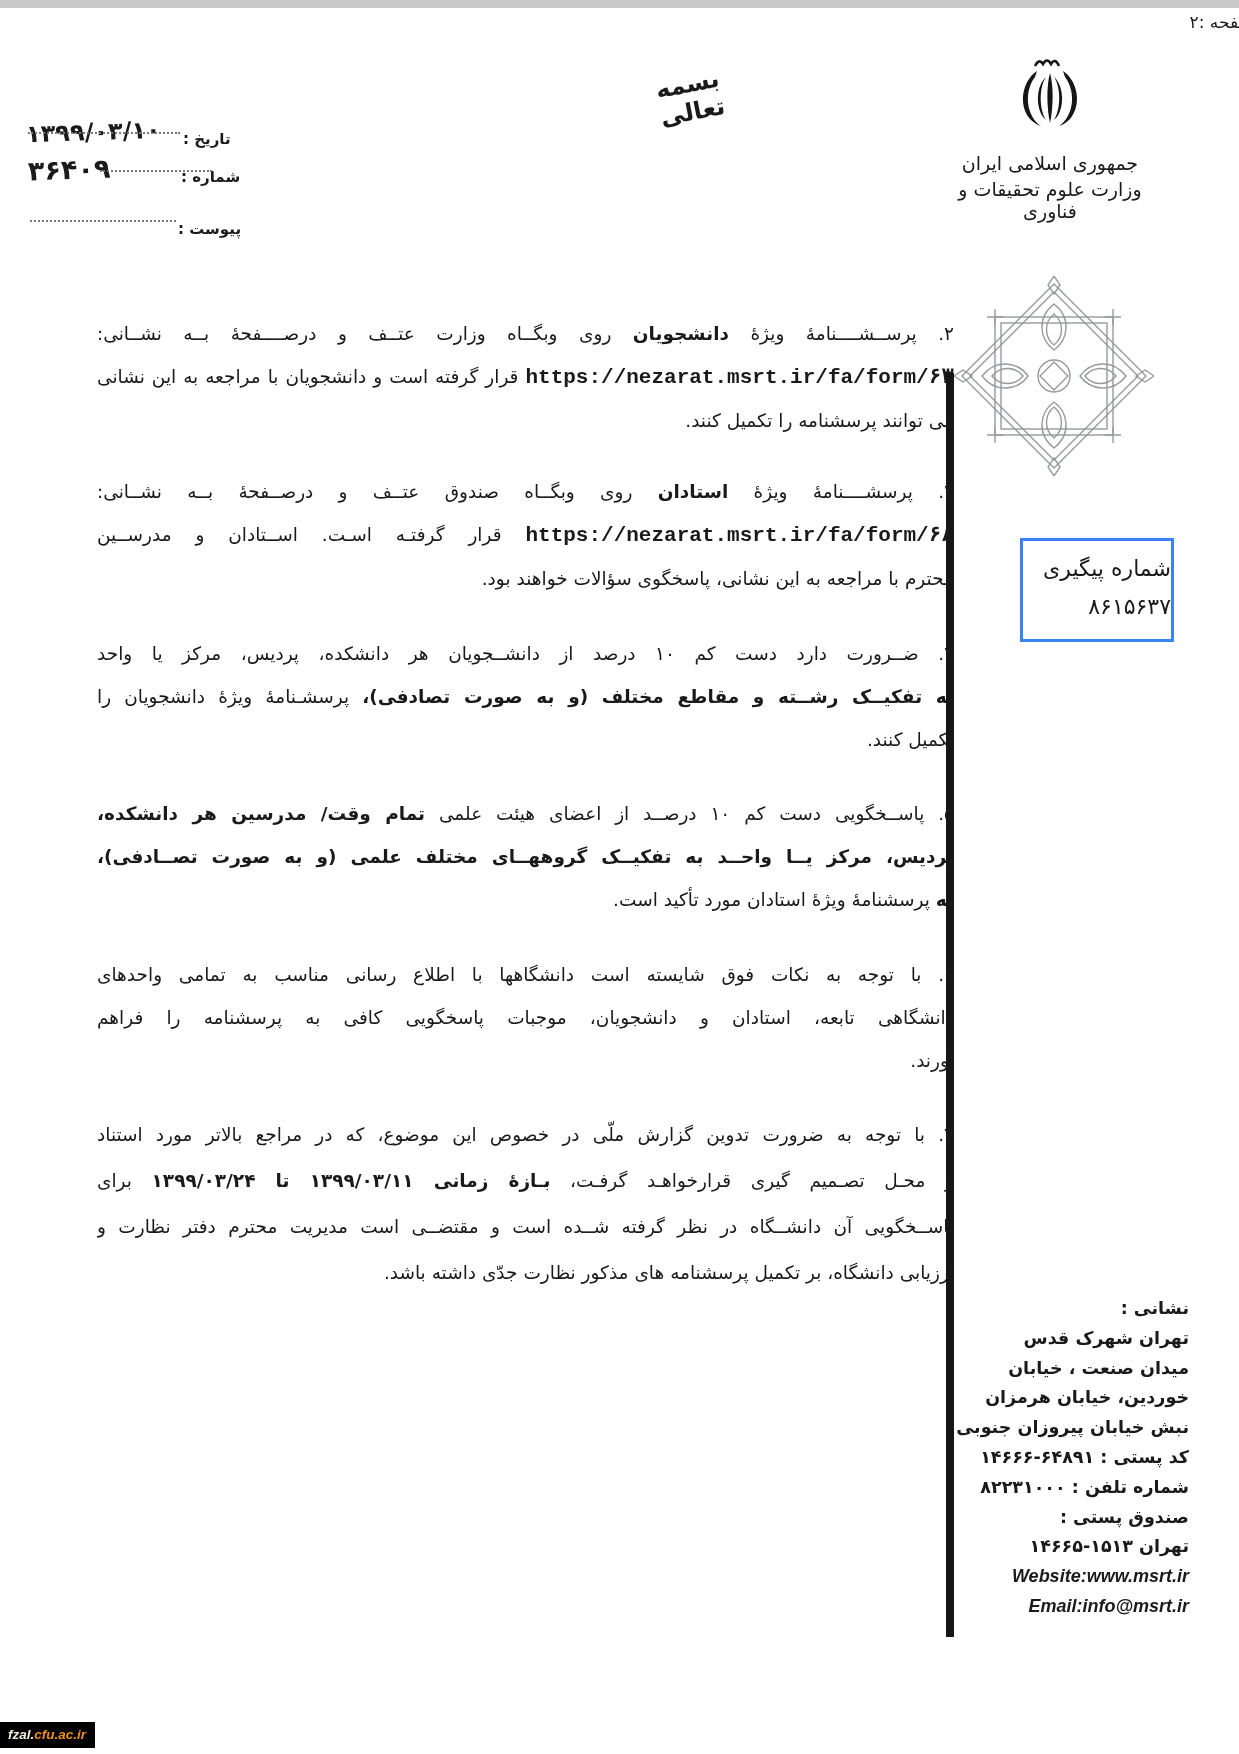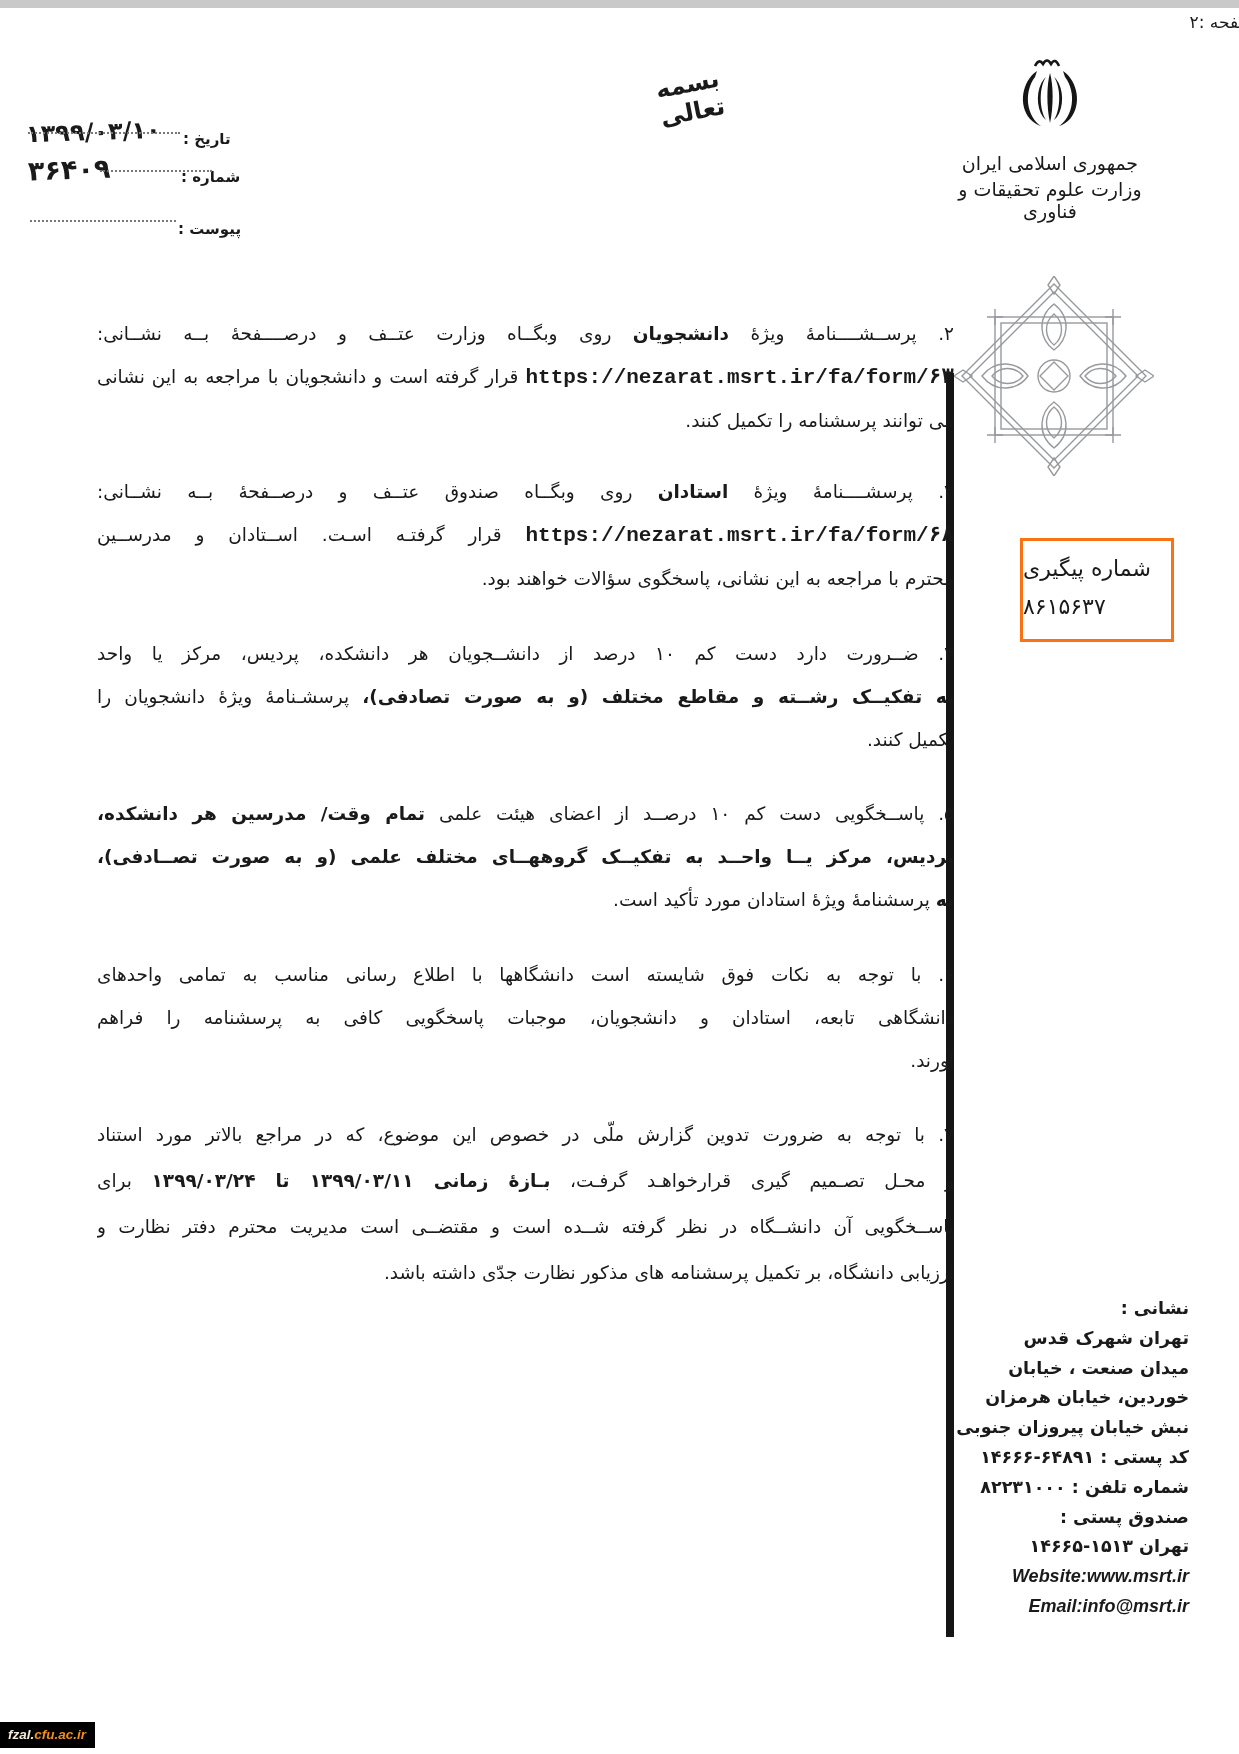--- a/index.html
+++ b/index.html
@@ -23,22 +23,22 @@
   .dots{position:absolute;border-bottom:2px dotted #787878;height:0;}
   .lbl-date{left:183px;top:130px;} .val-date{left:26px;top:118px;font-size:24px;}
   .dots-date{left:28px;top:132px;width:152px;}
   .lbl-num{left:181px;top:168px;}  .val-num{left:28px;top:154px;font-size:27px;}
   .dots-num{left:100px;top:170px;width:112px;}
   .lbl-att{left:178px;top:220px;}  .dots-att{left:30px;top:220px;width:146px;}
 
   
   .ornament{position:absolute;left:954px;top:276px;}
   .vline{position:absolute;left:946px;top:373px;width:8px;height:1264px;background:#161616;}
-  .trackbox{position:absolute;left:1020px;top:538px;width:154px;height:104px;border:3px solid #f97316;
-            box-sizing:border-box;direction:rtl;text-align:left;font-size:22px;line-height:38px;padding-top:9px;}
+  .trackbox{position:absolute;left:1020px;top:538px;width:154px;height:104px;border:3px solid #3b82f6;
+            box-sizing:border-box;direction:rtl;text-align:right;font-size:22px;line-height:38px;padding-top:9px;}
 
   
   .para{position:absolute;left:63px;width:857px;direction:rtl;font-size:18.5px;line-height:43px;margin-left:34px;}
   .para.p7{line-height:46px;}
   .line{height:inherit;text-align:justify;text-align-last:justify;white-space:nowrap;overflow:hidden;}
   .line.end{text-align-last:right;}
   .b{font-weight:bold;}
   .url{direction:ltr;unicode-bidi:embed;font-family:Liberation Mono, monospace;font-weight:bold;font-size:21px;}
 
   

